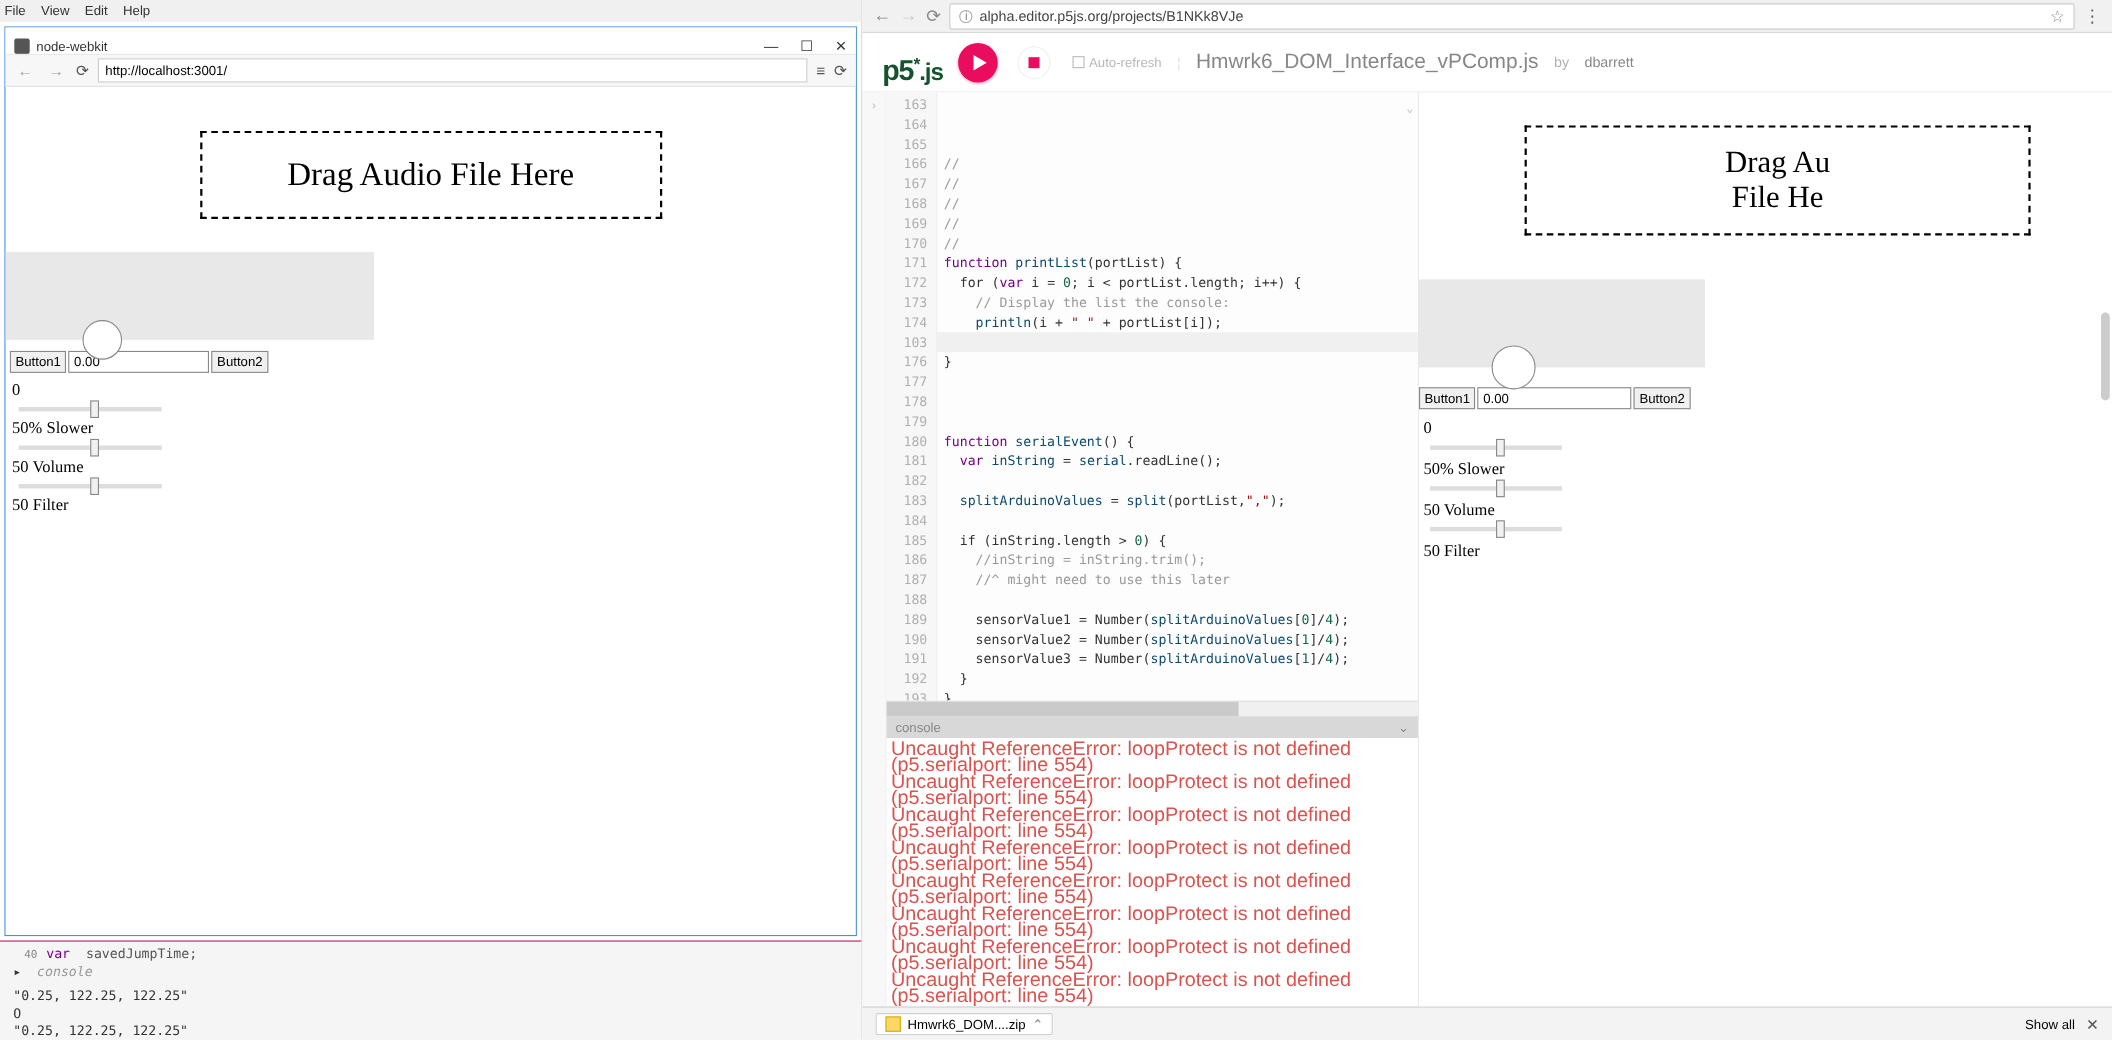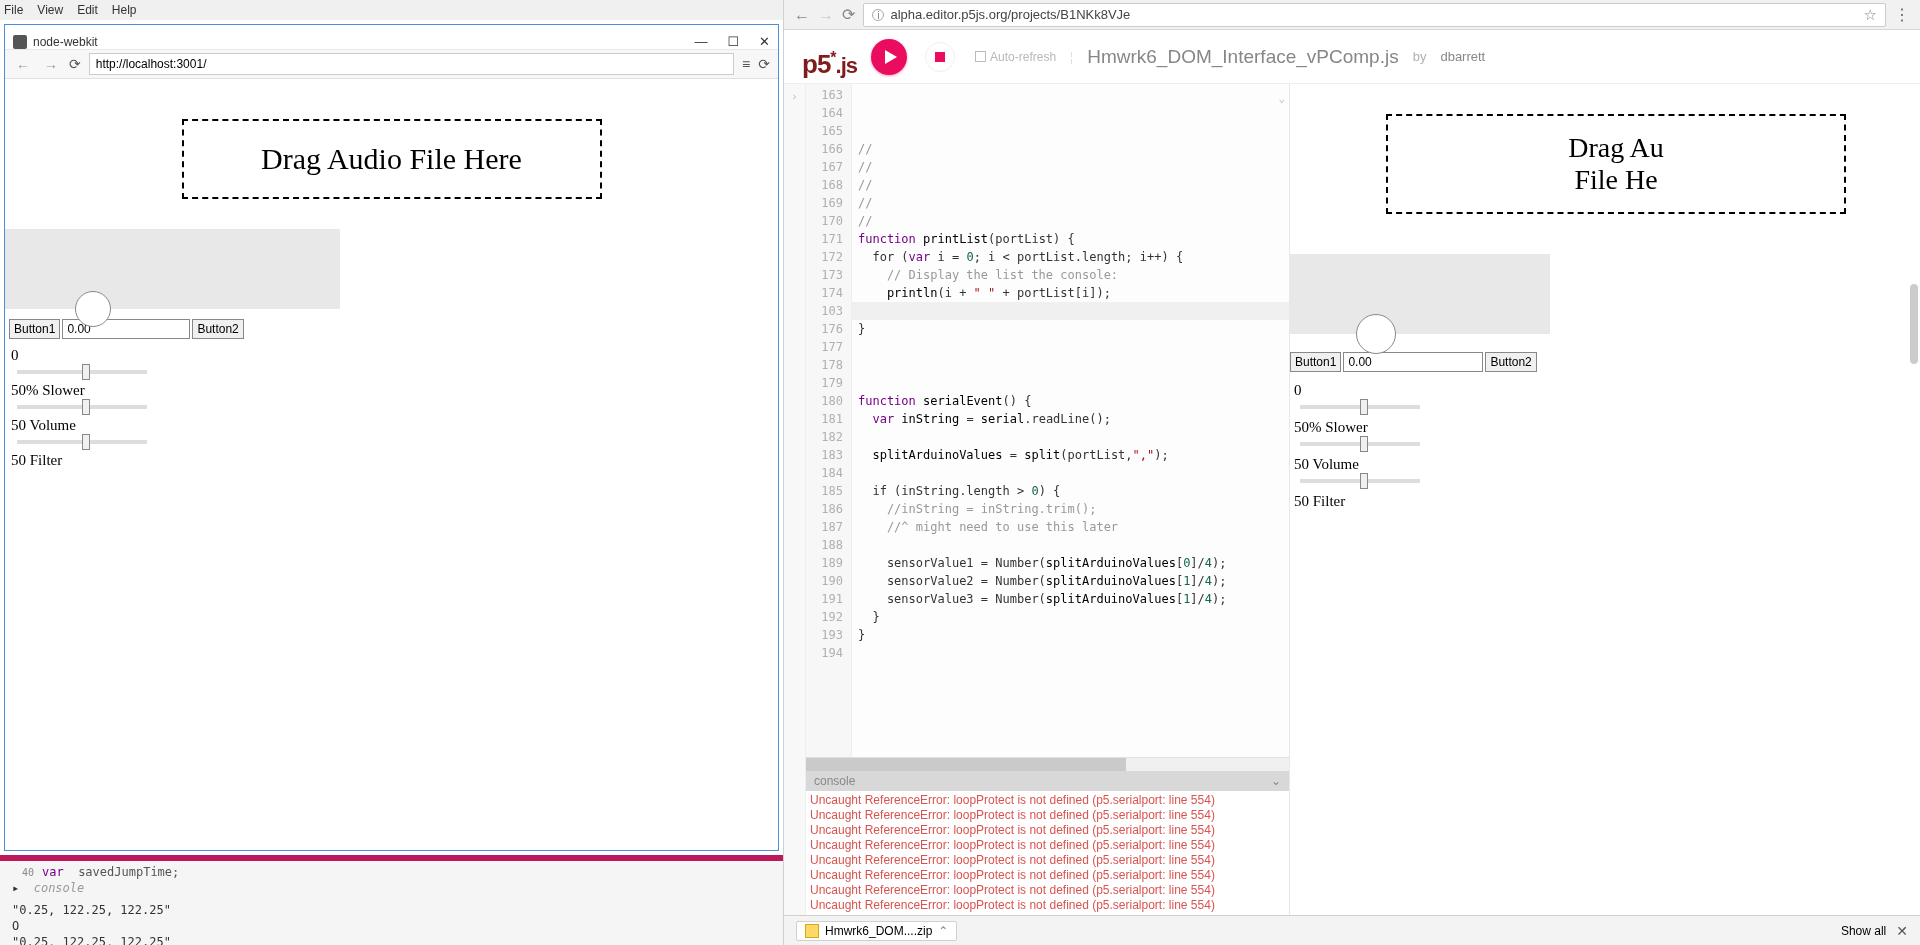--- a/index.html
+++ b/index.html
@@ -33,37 +33,37 @@
 .btn-row { margin-top: 10px; display: flex; align-items: center; }
 .std-btn { font-size: 12px; padding: 0 4px; height: 20px; background: #f0f0f0; border: 1px solid #888; cursor: pointer; }
 .num-field { width: 128px; height: 20px; border: 1px solid #888; padding: 0 4px; font-size: 12px; margin: 0 2px; }
 
 .ctrl-group { margin: 8px 0 0 6px; }
 .ctrl-label { font-family: "Times New Roman", serif; font-size: 15px; margin-bottom: 6px; }
 .slider-track { width: 130px; height: 4px; background: #ddd; position: relative; margin-left: 6px; margin-bottom: 2px; }
 .slider-thumb { position: absolute; top: -6px; width: 8px; height: 16px; background: #f0f0f0; border: 1px solid #888; cursor: pointer; }
 
 
-.left-console { height: 90px; background: #f5f5f5; border-top: 6px solid #be185d; padding: 4px 12px; font-family: monospace; font-size: 12px; color: #333; overflow: hidden; }
+.left-console { height: 90px; background: #f5f5f5; border-top: 1px solid #be185d; padding: 4px 12px; font-family: monospace; font-size: 12px; color: #333; overflow: hidden; }
 .lc-row { margin-bottom: 2px; }
 .lc-faded { color: #999; font-style: italic; }
 .lc-small-num { display: inline-block; width: 30px; color: #888; text-align: right; padding-right: 8px; font-size: 10px; }
 
 
 .chrome-toolbar { height: 30px; background: #f1f1f1; border-bottom: 1px solid #d8d8d8; display: flex; align-items: center; padding: 0 10px; gap: 8px; }
 .chrome-nav-icon { color: #888; font-size: 16px; cursor: pointer; }
 .chrome-addr { flex: 1; height: 24px; border: 1px solid #ccc; border-radius: 2px; background: #fff; display: flex; align-items: center; padding: 0 8px; font-size: 13px; color: #444; gap: 6px; }
 .chrome-info-icon { color: #888; font-size: 11px; border: 1px solid #aaa; border-radius: 50%; width: 12px; height: 12px; display: flex; align-items: center; justify-content: center; }
 .chrome-star { color: #888; font-size: 15px; }
 .chrome-menu-dots { font-size: 16px; color: #666; }
 
 .p5-toolbar { height: 26px; border-bottom: 1px solid #eee; display: flex; align-items: center; padding: 0 30px; gap: 34px; color: #a0a0a0; font-size: 13px; background: #fff; }
 
 .p5-header { height: 54px; background: #fff; display: flex; align-items: center; padding: 0 18px; gap: 14px; border-bottom: 1px solid #eee; }
-.p5-logo { font-family: Arial, sans-serif; font-weight: bold; font-size: 26px; color: #7f1d1d; letter-spacing: -1px; margin-top: 16px; }
+.p5-logo { font-family: Arial, sans-serif; font-weight: bold; font-size: 26px; color: #14532d; letter-spacing: -1px; margin-top: 16px; }
 .p5-logo-star { font-size: 16px; vertical-align: super; }
 .p5-play { width: 36px; height: 36px; border-radius: 50%; background: #ea0c5f; display: flex; align-items: center; justify-content: center; cursor: pointer; box-shadow: 0 1px 3px rgba(234,12,95,.4); }
 .p5-play-tri { width: 0; height: 0; border-left: 12px solid #fff; border-top: 7px solid transparent; border-bottom: 7px solid transparent; margin-left: 3px; }
 .p5-stop { width: 30px; height: 30px; border-radius: 50%; border: 1px solid #eee; display: flex; align-items: center; justify-content: center; cursor: pointer; margin-left: 4px; }
 .p5-stop-sq { width: 10px; height: 10px; background: #ea0c5f; }
 .p5-autorefresh { display: flex; align-items: center; gap: 4px; color: #b8b8b8; font-size: 12px; margin-left: 6px; }
 .p5-check { width: 11px; height: 11px; border: 1px solid #bbb; }
 .p5-sep { color: #ddd; }
 .p5-filename { color: #878787; font-size: 19px; }
 .p5-by { color: #b0b0b0; font-size: 13px; }
@@ -71,30 +71,30 @@
 
 .p5-main { flex: 1; display: flex; overflow: hidden; }
 .p5-collapse { width: 22px; background: #f8f8f8; border-right: 1px solid #eee; display: flex; justify-content: center; padding-top: 6px; color: #bbb; font-size: 11px; }
 .p5-editor-col { width: 484px; display: flex; flex-direction: column; border-right: 1px solid #e8e8e8; }
 
 .code-area { flex: 1; display: flex; overflow: hidden; position: relative; background: #fdfdfd; }
 .gutter { width: 46px; background: #f7f7f7; font-family: Consolas, monospace; font-size: 12px; color: #b0b0b0; text-align: right; padding-right: 8px; line-height: 18px; border-right: 1px solid #eee; padding-top: 2px; }
 .code-lines { flex: 1; font-family: Consolas, monospace; font-size: 12px; line-height: 18px; padding-left: 6px; white-space: pre; color: #333; position: relative; padding-top: 2px; }
 .code-hl { position: absolute; left: 0; right: 0; height: 18px; background: #f0f0f0; }
 .kw { color: #708; }
-.fn { color: #000000; margin-top: 24px; }
+.fn { color: #0c4a6e; margin-top: 24px; }
 .str { color: #a31515; }
 .num { color: #164; }
 .cm { color: #999; }
 .code-fold { position: absolute; right: 4px; top: 6px; color: #bbb; font-size: 11px; }
 .code-hscroll { height: 14px; background: #f0f0f0; border-top: 1px solid #e0e0e0; position: relative; }
 .code-hscroll-thumb { position: absolute; left: 0; width: 320px; height: 100%; background: #cacaca; }
 
 .console-header { height: 20px; background: #d8d8d8; color: #888; font-size: 12px; display: flex; align-items: center; padding: 0 8px; justify-content: space-between; }
-.console-body { flex: 0 0 auto; background: #fff; padding: 2px 4px; font-family: Arial, sans-serif; font-size: 12px; color: #d9534f; line-height: 15px; overflow: hidden; }
+.console-body { flex: 0 0 auto; background: #fff; padding: 2px 4px; font-family: Arial, sans-serif; font-size: 18px; color: #d9534f; line-height: 15px; overflow: hidden; }
 
 .preview-col { flex: 1; background: #fff; position: relative; overflow: hidden; padding-top: 30px; }
 .drop-zone-r { margin-left: 96px; width: 460px; height: 100px; border: 2px dashed #000; display: flex; align-items: center; justify-content: center; font-family: "Times New Roman", serif; font-size: 28px; }
 .canvas-box-r { width: 260px; height: 80px; background: #e8e8e8; position: relative; margin-top: 40px; }
 .canvas-circle-r { position: absolute; bottom: -20px; left: 66px; width: 40px; height: 40px; border: 1px solid #888; border-radius: 50%; background: #fff; }
 .btn-row-r { margin-top: 18px; display: flex; }
 .ctrl-group-r { margin: 10px 0 0 4px; }
 .slider-track-r { width: 120px; height: 4px; background: #ddd; position: relative; margin-left: 6px; }
 .scrollbar-v { position: absolute; right: 2px; top: 200px; width: 8px; height: 80px; background: #ccc; border-radius: 4px; }
 

